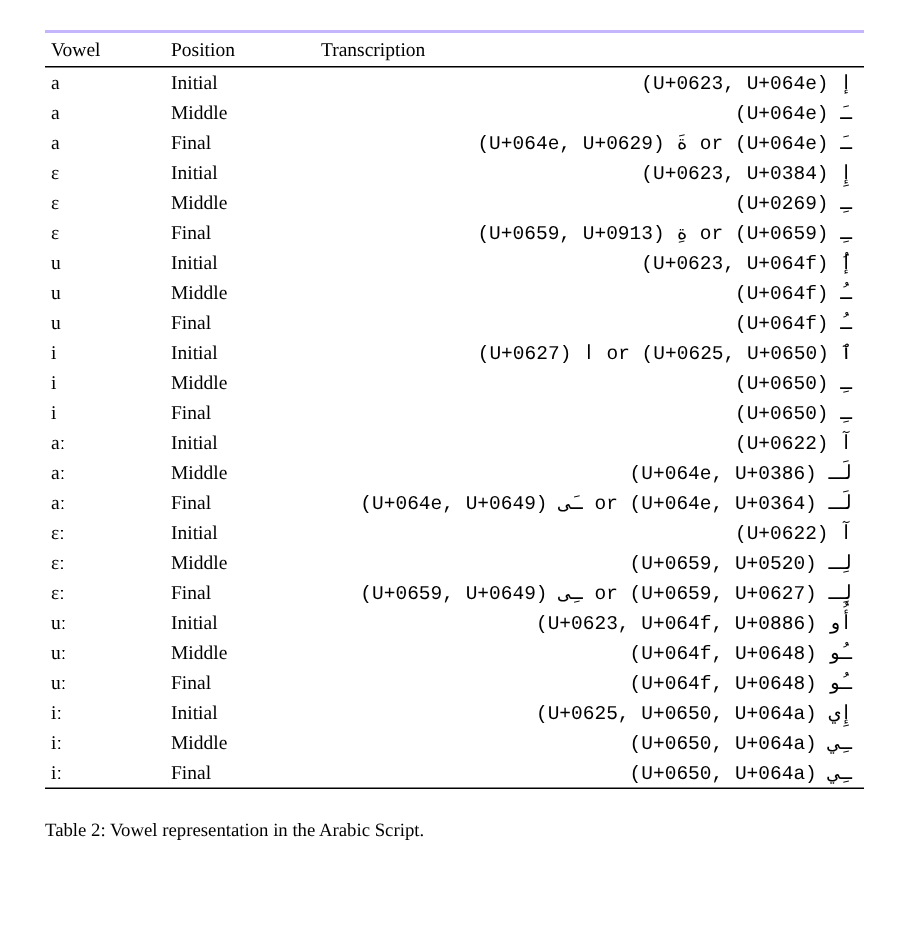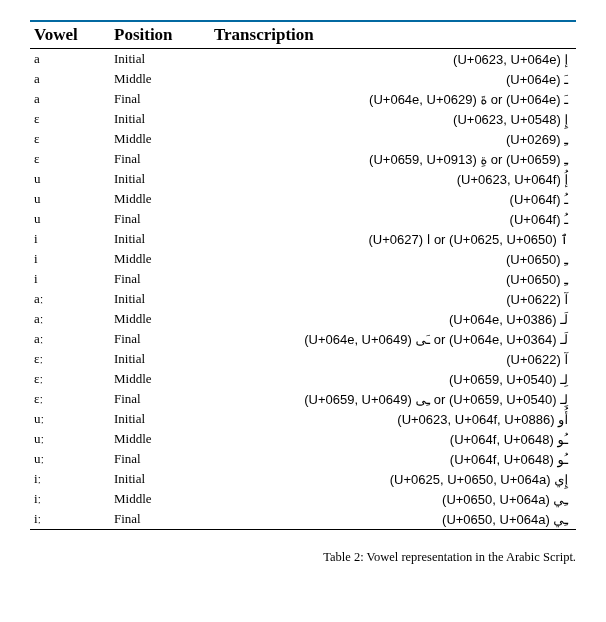--- a/index.html
+++ b/index.html
@@ -11,46 +11,46 @@
       width: 606px;
       min-height: 622px;
       padding: 20px 30px 20px 30px;
     }
     table {
       width: 100%;
       border-collapse: collapse;
       margin-bottom: 18px;
     }
     thead tr th {
-      font-weight: bold;
+      font-weight: normal;
       text-align: left;
       padding: 3px 8px 3px 4px;
-      border-top: 2px solid #0369a1;
+      border-top: 2px solid #c4b5fd;
       border-bottom: 1px solid #000;
-      font-size: 17px;
+      font-size: 13px;
     }
     tbody tr td {
       padding: 2px 8px 2px 4px;
       font-size: 13px;
       vertical-align: middle;
     }
     tbody tr:last-child td {
       border-bottom: 1px solid #000;
     }
     .col-vowel { width: 80px; }
     .col-position { width: 100px; }
     .col-transcription { }
     .caption-row {
-      text-align: right;
+      text-align: left;
       font-size: 12.5px;
       margin-top: 10px;
       line-height: 1.5;
     }
     .arabic {
-      font-family: Liberation Sans, sans-serif;
+      font-family: Liberation Mono, monospace;
       direction: rtl;
       unicode-bidi: embed;
     }
   </style>
 </head>
 <body>
 
 <table>
   <thead>
     <tr>
@@ -71,21 +71,21 @@
         <td class="col-transcription arabic">ـَ (U+064e)</td>
       </tr>
       <tr>
         <td class="col-vowel">a</td>
         <td class="col-position">Final</td>
         <td class="col-transcription arabic">ـَ (U+064e) or ةَ (U+064e, U+0629)</td>
       </tr>
       <tr>
         <td class="col-vowel">ε</td>
         <td class="col-position">Initial</td>
-        <td class="col-transcription arabic">إِ (U+0623, U+0548)</td>
+        <td class="col-transcription arabic">إِ (U+0623, U+0384)</td>
       </tr>
       <tr>
         <td class="col-vowel">ε</td>
         <td class="col-position">Middle</td>
         <td class="col-transcription arabic">ـِ (U+0269)</td>
       </tr>
       <tr>
         <td class="col-vowel">ε</td>
         <td class="col-position">Final</td>
         <td class="col-transcription arabic">ـِ (U+0659) or ةِ (U+0659, U+0913)</td>
@@ -136,26 +136,26 @@
         <td class="col-transcription arabic">لَـ (U+064e, U+0364) or ـَى (U+064e, U+0649)</td>
       </tr>
       <tr>
         <td class="col-vowel">εː</td>
         <td class="col-position">Initial</td>
         <td class="col-transcription arabic">آ (U+0622)</td>
       </tr>
       <tr>
         <td class="col-vowel">εː</td>
         <td class="col-position">Middle</td>
-        <td class="col-transcription arabic">لِـ (U+0659, U+0540)</td>
+        <td class="col-transcription arabic">لِـ (U+0659, U+0520)</td>
       </tr>
       <tr>
         <td class="col-vowel">εː</td>
         <td class="col-position">Final</td>
-        <td class="col-transcription arabic">لِـ (U+0659, U+0540) or ـِى (U+0659, U+0649)</td>
+        <td class="col-transcription arabic">لِـ (U+0659, U+0627) or ـِى (U+0659, U+0649)</td>
       </tr>
       <tr>
         <td class="col-vowel">uː</td>
         <td class="col-position">Initial</td>
         <td class="col-transcription arabic">أُو (U+0623, U+064f, U+0886)</td>
       </tr>
       <tr>
         <td class="col-vowel">uː</td>
         <td class="col-position">Middle</td>
         <td class="col-transcription arabic">ـُو (U+064f, U+0648)</td>

